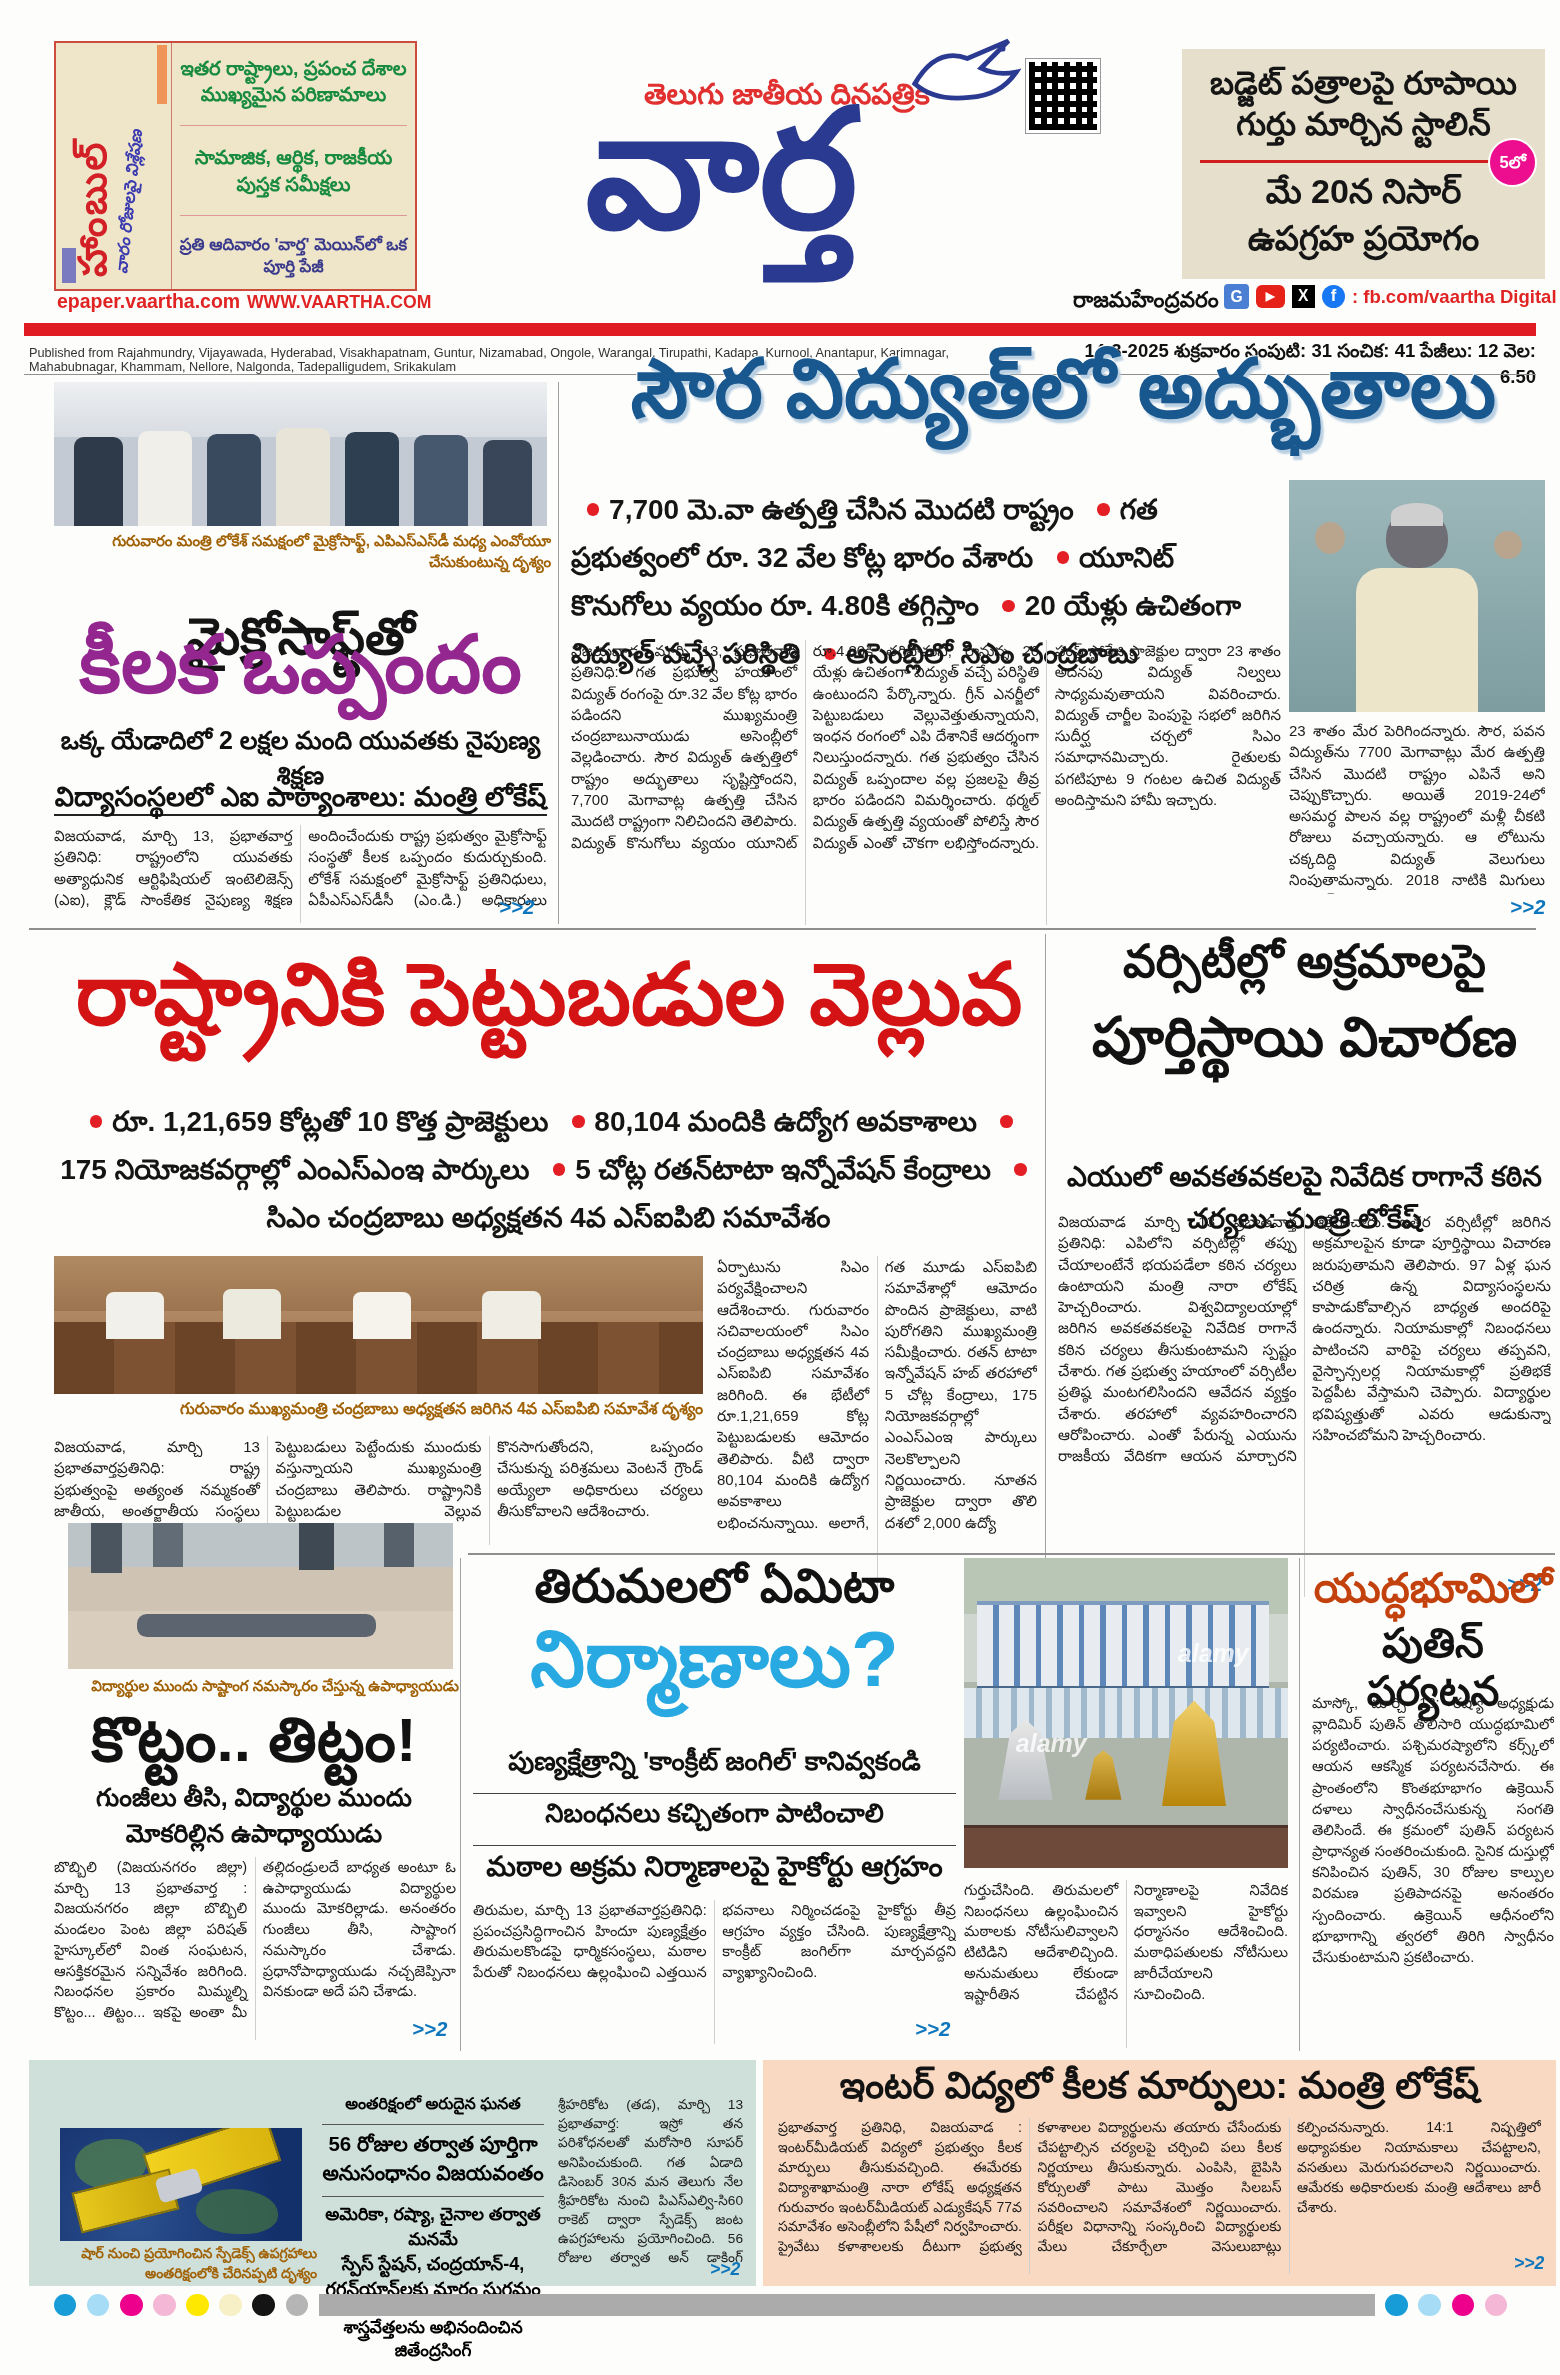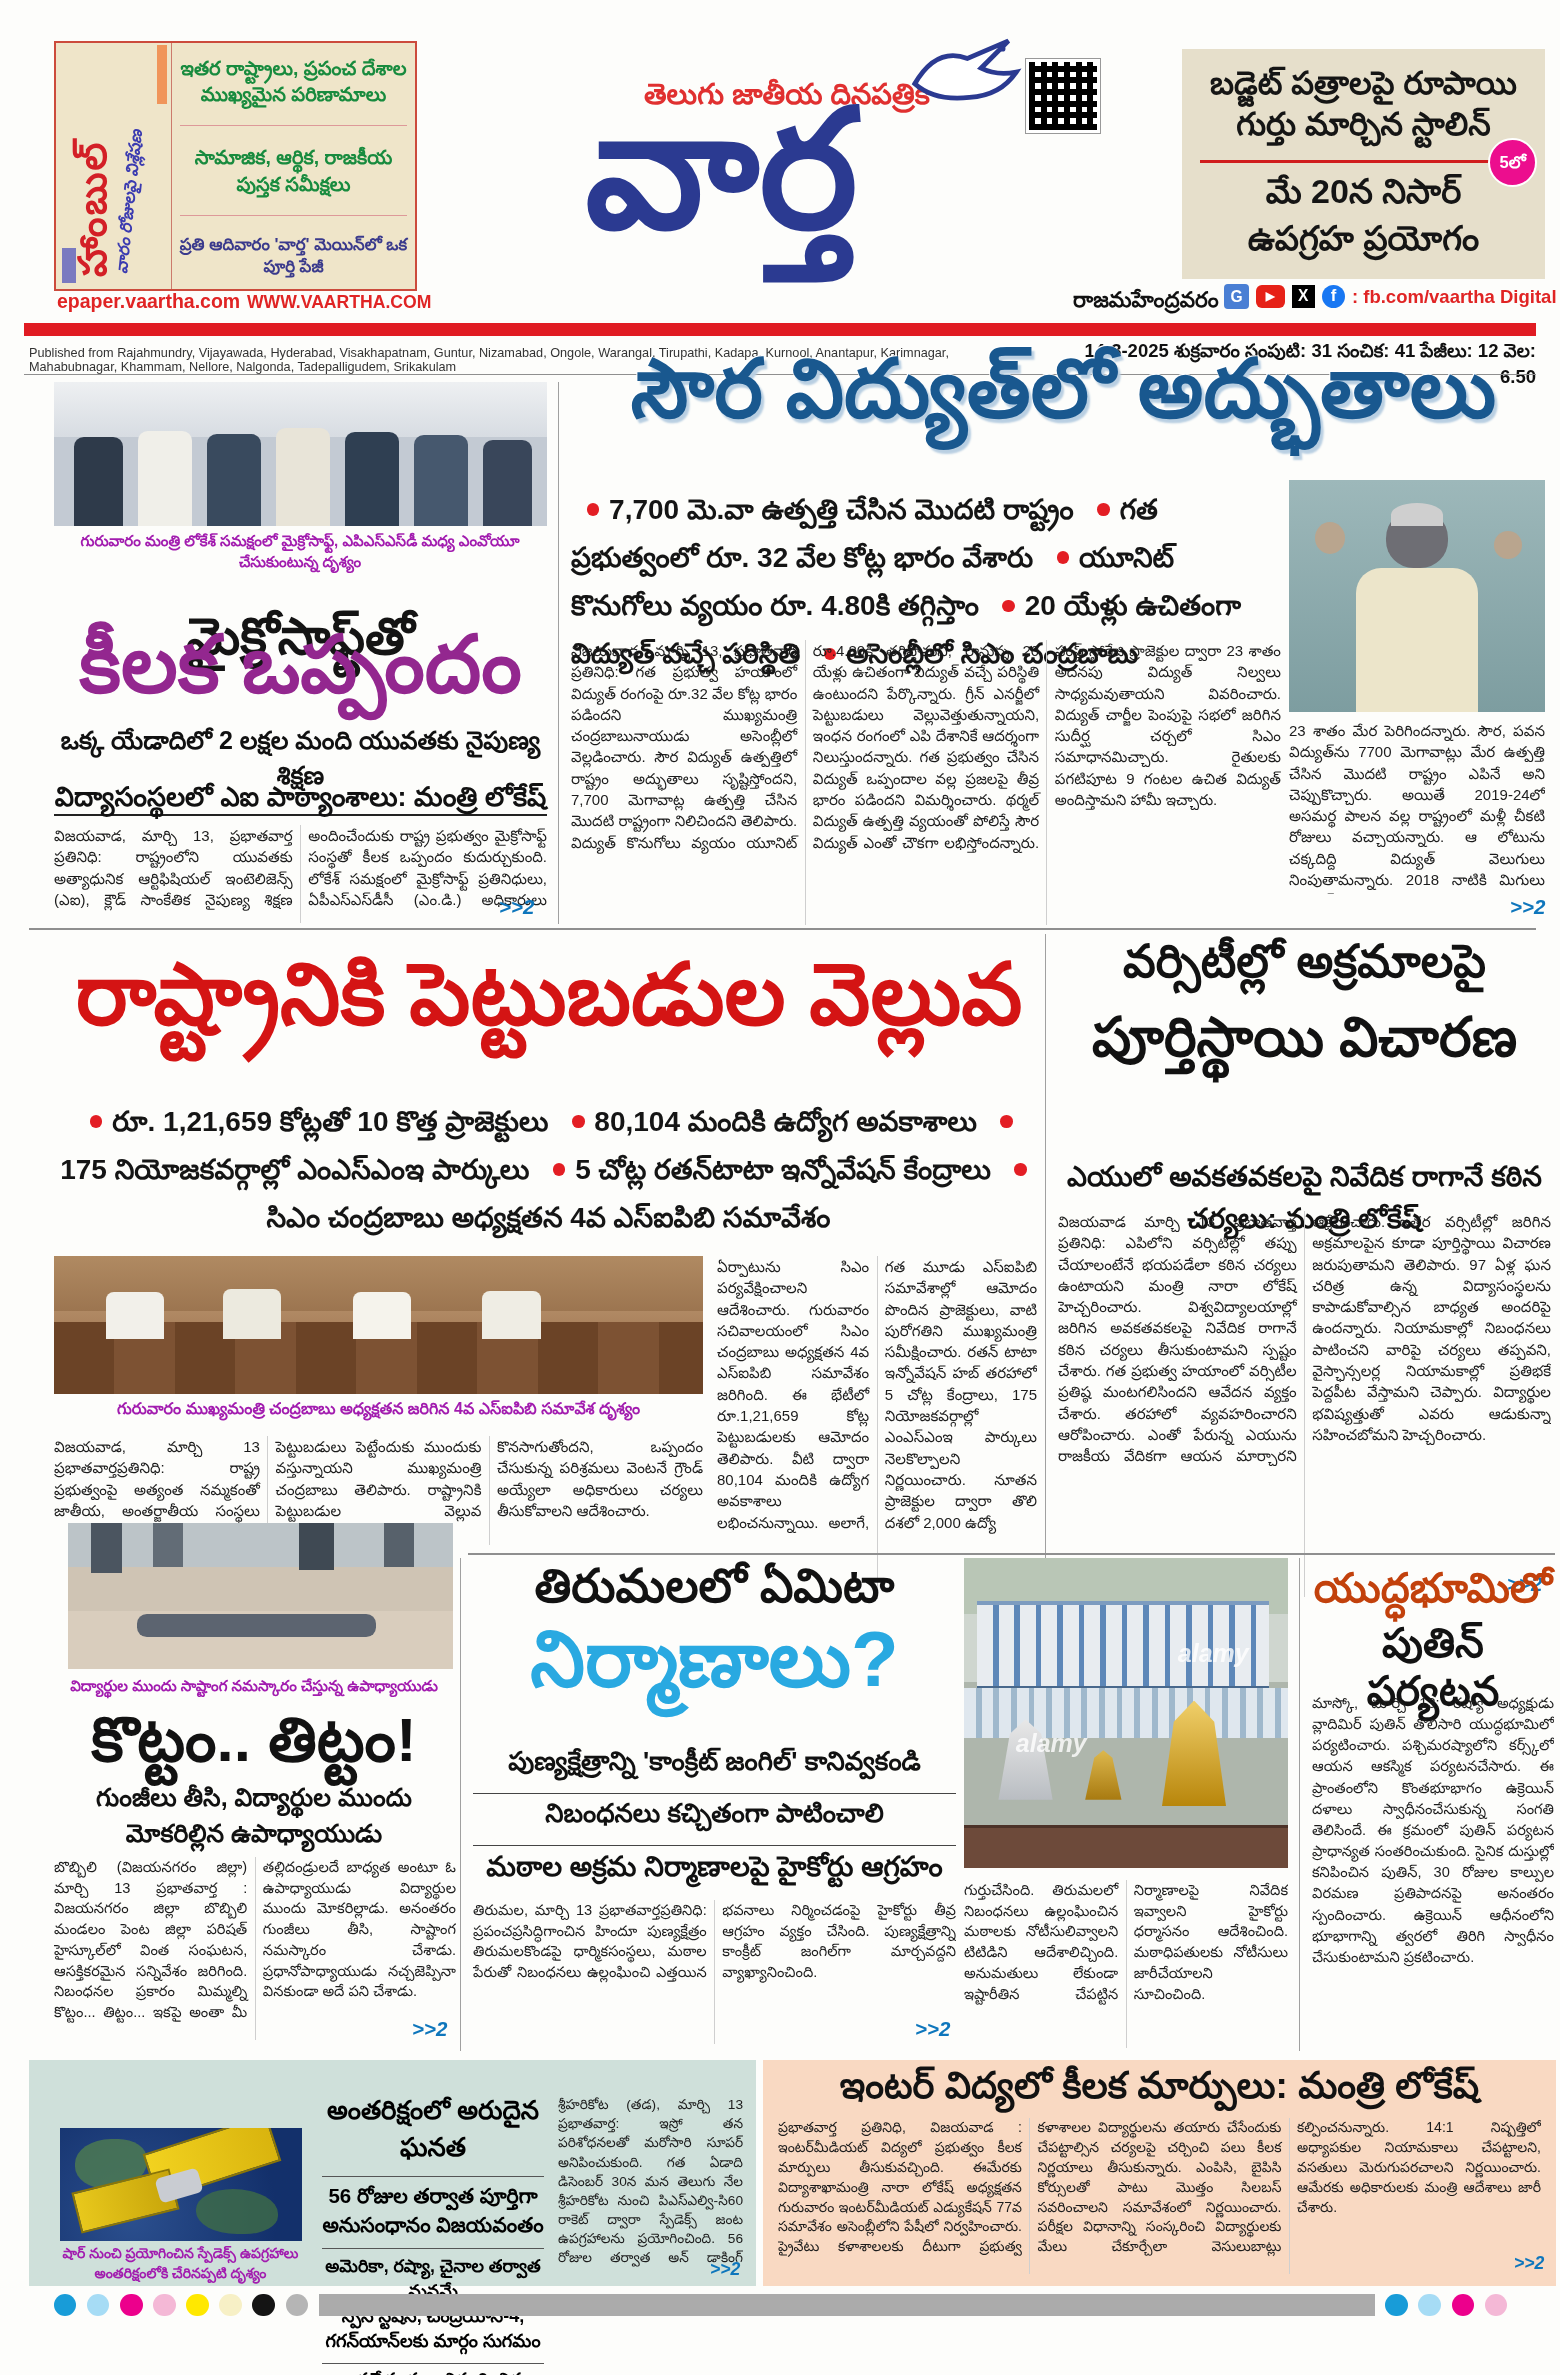--- a/index.html
+++ b/index.html
@@ -1,21 +1,21 @@
 <!DOCTYPE html>
 <html><head>
 <meta charset="utf-8">
 <style>
   html,body{margin:0;padding:0;background:#e8e8e8;font-family:"Liberation Sans",sans-serif;}
   #page{position:relative;width:1560px;height:2376px;background:#fdfdfb;margin:0 auto;overflow:hidden;}
   .abs{position:absolute;}
   .just{text-align:justify;color:#1c1c1c;overflow:hidden;}
   .cols2{column-count:2;column-gap:15.6px;column-rule:1px solid #cfcfcf;}
   .cols3{column-count:3;column-gap:15.6px;column-rule:1px solid #cfcfcf;}
-  .caption{font-weight:bold;text-align:center;color:#a21caf;}
+  .caption{font-weight:bold;text-align:right;color:#a16207;}
   .more{color:#0e76bc;font-weight:bold;font-style:italic;font-size:20.5px;}
   .vline{border-left:1.5px solid #a0a0a0;}
   .hline{border-top:1.5px solid #8f8f8f;}
   .photo{position:absolute;overflow:hidden;background:#c8c8c8;}
   .dot{display:inline-block;width:12.7px;height:12.7px;border-radius:50%;background:#e31e24;margin:0 9.8px 3.9px 15.6px;vertical-align:middle;}
   .headline{font-weight:900;text-align:center;line-height:1.18;}
   .subhead{font-weight:bold;text-align:center;color:#111;}
   .icon{display:inline-flex;align-items:center;justify-content:center;color:#fff;font-weight:bold;}
   .mark-dot{width:22.4px;height:22.4px;border-radius:50%;flex:0 0 auto;}
 </style>
@@ -189,21 +189,21 @@
   <div class="photo" style="left:60px;top:2128px;width:242px;height:113px;background:radial-gradient(circle at 30% 80%,#2b4f8e,#13306b 75%);">
     <div class="abs" style="left:6%;top:10%;width:30%;height:44%;background:#4f7d4f;border-radius:50% 40% 55% 45%;opacity:.8;"></div>
     <div class="abs" style="left:56%;bottom:6%;width:34%;height:40%;background:#3f6d46;border-radius:45% 55% 40% 50%;opacity:.8;"></div>
     <div class="abs" style="left:36%;top:4%;width:52%;height:40%;background:linear-gradient(90deg,#f2d21f,#d9b40e);transform:rotate(-18deg);border:2px solid #8a7508;"></div>
     <div class="abs" style="left:6%;top:46%;width:40%;height:34%;background:linear-gradient(90deg,#e8c81c,#c7a40a);transform:rotate(-14deg);border:2px solid #8a7508;"></div>
     <div class="abs" style="left:40%;top:40%;width:18%;height:22%;background:#c9ccd2;border-radius:5.9px;transform:rotate(-16deg);"></div>
   </div>
   <div class="abs caption" style="left:44px;top:2245px;width:273px;font-size:14px;">షార్ నుంచి ప్రయోగించిన స్పేడెక్స్ ఉపగ్రహాలు</div>
   <div class="abs caption" style="left:44px;top:2265px;width:273px;font-size:14px;">అంతరిక్షంలోకి చేరినప్పటి దృశ్యం</div>
   <div class="abs" style="left:322px;top:2095px;width:222px;text-align:center;">
-    <div style="font-weight:bold;font-size:26px;border-bottom:1.5px solid #555;padding-bottom:6.8px;">అంతరిక్షంలో అరుదైన ఘనత</div>
+    <div style="font-weight:bold;font-size:16px;border-bottom:1.5px solid #555;padding-bottom:6.8px;">అంతరిక్షంలో అరుదైన ఘనత</div>
     <div style="font-weight:bold;font-size:20.5px;border-bottom:1.5px solid #555;padding:6.8px 0;">56 రోజుల తర్వాత పూర్తిగా అనుసంధానం విజయవంతం</div>
     <div style="font-weight:bold;font-size:17.6px;padding-top:6.8px;">అమెరికా, రష్యా, చైనాల తర్వాత మనమే</div>
     <div style="font-weight:bold;font-size:18px;border-bottom:1.5px solid #555;padding-bottom:6.8px;">స్పేస్ స్టేషన్, చంద్రయాన్-4, గగన్‌యాన్‌లకు మార్గం సుగమం</div>
     <div style="font-weight:bold;font-size:17px;padding-top:5.9px;">శాస్త్రవేత్తలను అభినందించిన జితేంద్రసింగ్</div>
   </div>
   <div class="abs just" style="left:558px;top:2095px;width:185px;height:174px;font-size:13.7px;line-height:1.4;">శ్రీహరికోట (తడ), మార్చి 13 ప్రభాతవార్త: ఇస్రో తన పరిశోధనలతో మరోసారి సూపర్ అనిపించుకుంది. గత ఏడాది డిసెంబర్ 30న మన తెలుగు నేల శ్రీహరికోట నుంచి పిఎస్ఎల్వి-సి60 రాకెట్ ద్వారా స్పేడెక్స్ జంట ఉపగ్రహాలను ప్రయోగించింది. 56 రోజుల తర్వాత అన్ డాకింగ్ పూర్తిస్థాయిలో విజయవంతమైంది. శాస్త్రవేత్తలను అభినందించిన జితేంద్రసింగ్</div>
   <div class="abs more" style="left:710px;top:2259px;font-size:17.6px;">&gt;&gt;2</div>
 
   <div class="abs" style="left:763px;top:2060px;width:793px;height:226px;background:#f9d9c2;"></div>
   <div class="abs headline" style="left:778px;top:2064px;width:763px;font-size:37px;color:#121212;">ఇంటర్ విద్యలో కీలక మార్పులు: మంత్రి లోకేష్</div>

